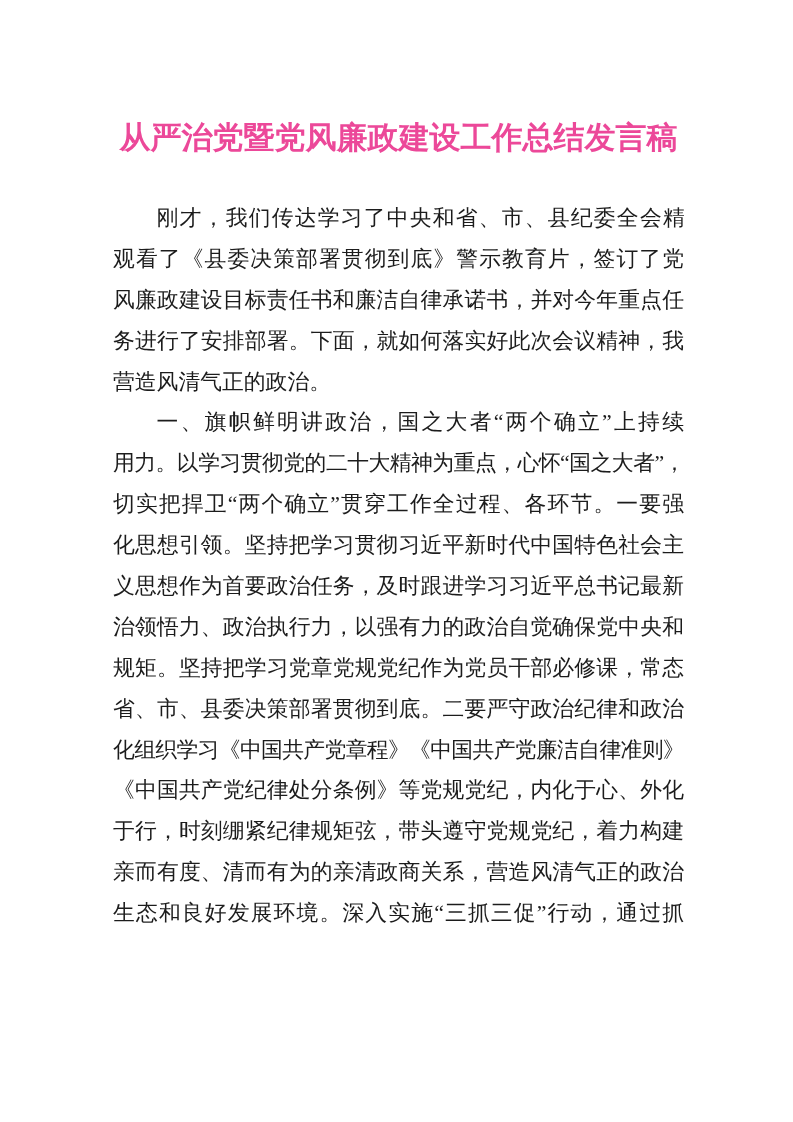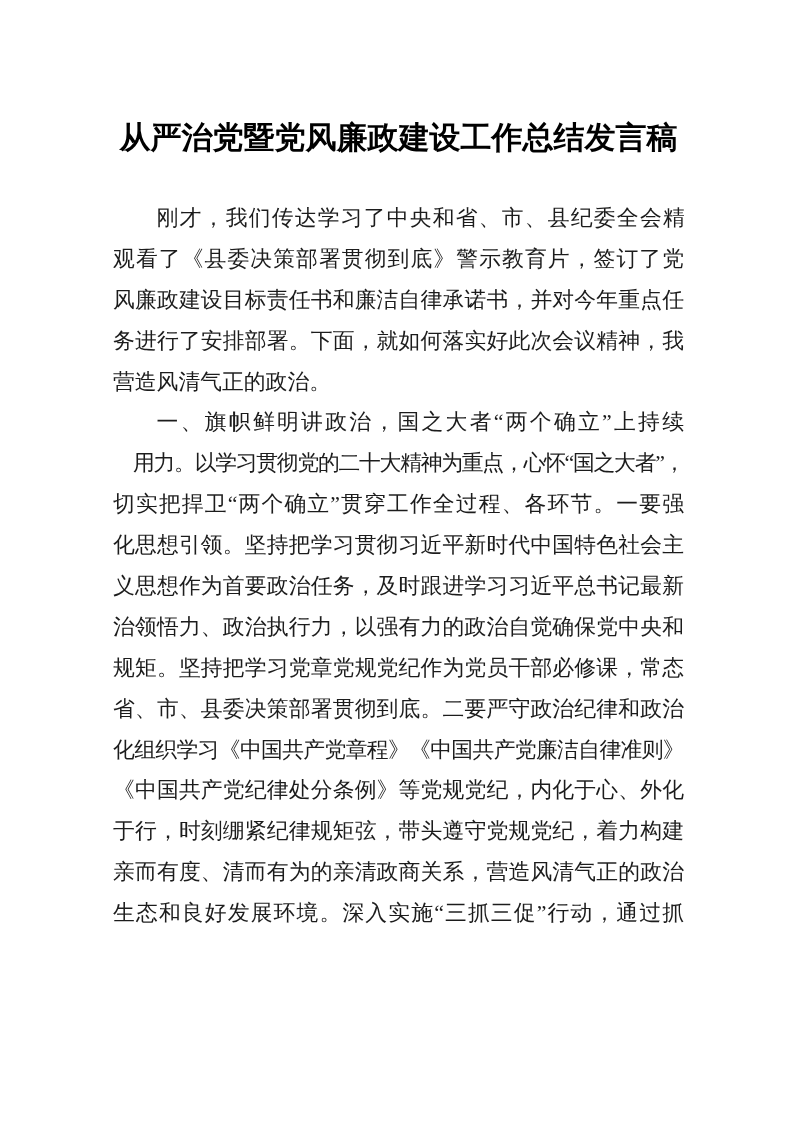--- a/index.html
+++ b/index.html
@@ -17,21 +17,21 @@
     overflow: hidden;
     font-family: "Liberation Serif", "DejaVu Serif", serif;
     color: #1c1c1c;
   }
   .doc-title {
     margin: 0 0 38px 0;
     font-size: 31px;
     line-height: 44px;
     font-weight: bold;
     text-align: center;
-    color: #000000;
+    color: #ec4899;
     white-space: nowrap;
     letter-spacing: 0px;
     font-family: "Liberation Serif", "DejaVu Serif", serif;
   }
   .doc-body {
     width: 571px;
   }
   .line {
     font-size: 21.8px;
     line-height: 40.9px;
@@ -54,21 +54,21 @@
 
 <div class="page">
   <h1 class="doc-title">从严治党暨党风廉政建设工作总结发言稿</h1>
   <main class="doc-body">
       <div class="line indent" style="letter-spacing: -0.7px;">刚才，我们传达学习了中央和省、市、县纪委全会精神，</div>
       <div class="line">观看了《县委决策部署贯彻到底》警示教育片，签订了党</div>
       <div class="line">风廉政建设目标责任书和廉洁自律承诺书，并对今年重点任</div>
       <div class="line">务进行了安排部署。下面，就如何落实好此次会议精神，我</div>
       <div class="line para-end">营造风清气正的政治。</div>
       <div class="line indent">一、旗帜鲜明讲政治，国之大者“两个确立”上持续</div>
-      <div class="line" style="letter-spacing: -1.41px; margin-left: 20px;">用力。以学习贯彻党的二十大精神为重点，心怀“国之大者”，</div>
+      <div class="line" style="letter-spacing: -1.41px;">用力。以学习贯彻党的二十大精神为重点，心怀“国之大者”，</div>
       <div class="line">切实把捍卫“两个确立”贯穿工作全过程、各环节。一要强</div>
       <div class="line">化思想引领。坚持把学习贯彻习近平新时代中国特色社会主</div>
       <div class="line">义思想作为首要政治任务，及时跟进学习习近平总书记最新</div>
       <div class="line">治领悟力、政治执行力，以强有力的政治自觉确保党中央和</div>
       <div class="line">规矩。坚持把学习党章党规党纪作为党员干部必修课，常态</div>
       <div class="line">省、市、县委决策部署贯彻到底。二要严守政治纪律和政治</div>
       <div class="line" style="letter-spacing: -0.65px;">化组织学习《中国共产党章程》《中国共产党廉洁自律准则》</div>
       <div class="line">《中国共产党纪律处分条例》等党规党纪，内化于心、外化</div>
       <div class="line">于行，时刻绷紧纪律规矩弦，带头遵守党规党纪，着力构建</div>
       <div class="line">亲而有度、清而有为的亲清政商关系，营造风清气正的政治</div>

